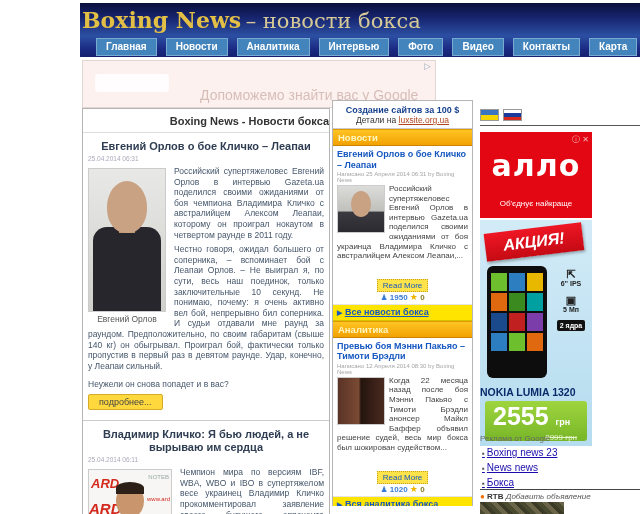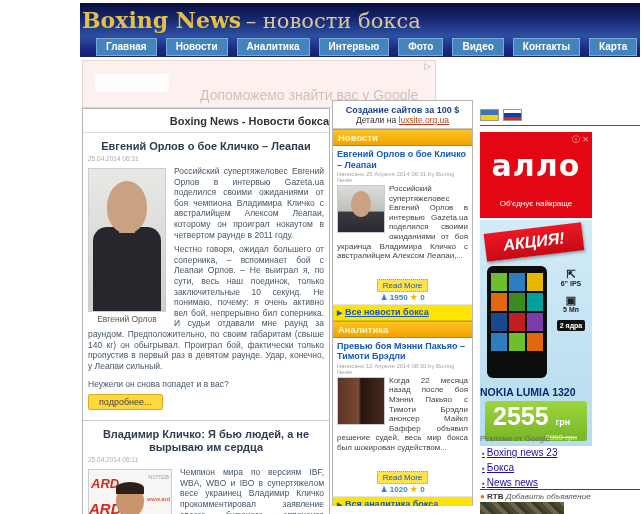--- a/index.html
+++ b/index.html
@@ -313,22 +313,22 @@
           <span>2555</span>
           <span class="price-cur">грн</span>
         </div>
         <div class="price-old">2999 грн</div>
       </div>
     </div>
 
     <div class="gads">
       <div class="gads-h">Реклама от Google</div>
       <a href="#"><span class="b">▪</span><span>Boxing news 23</span></a>
+      <a href="#"><span class="b">▪</span><span>News news</span></a>
       <a href="#"><span class="b">▪</span><span>Бокса</span></a>
-      <a href="#"><span class="b">▪</span><span>News news</span></a>
     </div>
 
     <div class="rtb-hr"></div>
     <div class="rtb">
       <span class="rtb-dot">●</span>
       <span class="rtb-b">RTB</span>
       <span class="rtb-i">Добавить объявление</span>
     </div>
     <div class="camo"></div>
   </div>

